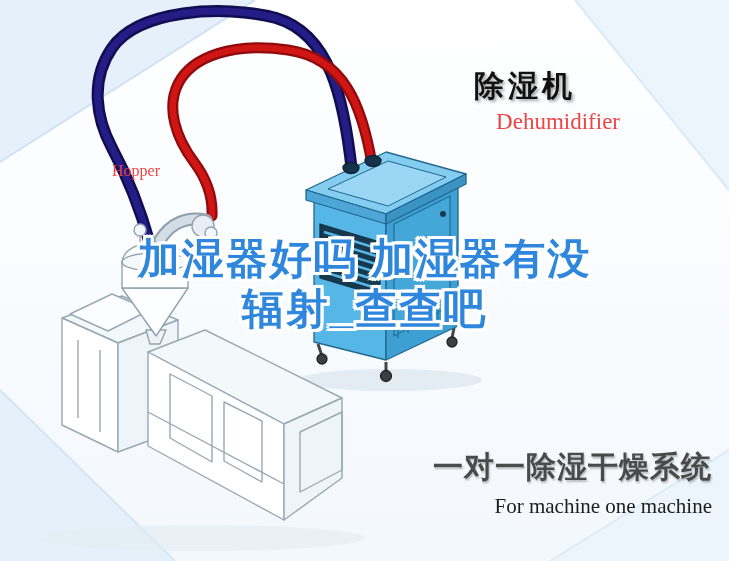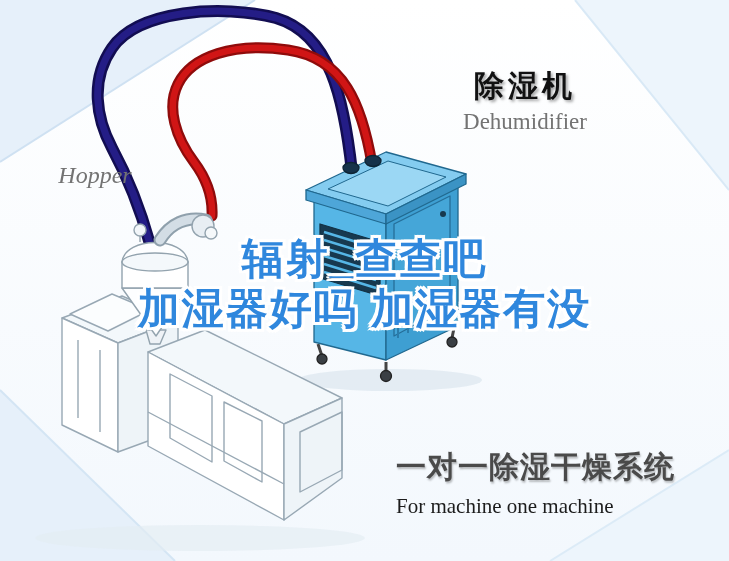--- a/index.html
+++ b/index.html
@@ -13,45 +13,45 @@
   }
   .stage svg{position:absolute;left:0;top:0;}
 
   .label{position:absolute;text-align:center;}
   .label .cn{
     font-weight:bold;color:#111111;
     text-shadow:2px 2px 3px rgba(0,0,0,0.35);
   }
   .label .en{
     font-family:"Liberation Serif", serif;
-    color:#737373;margin-top:2px;
+    color:#ef4444;margin-top:2px;text-align:right;
   }
   .dehu-label{left:430px;top:66px;width:190px;}
   .dehu-label .cn{font-size:30px;letter-spacing:4px;}
   .dehu-label .en{font-size:23px;}
   .hopper-label{left:30px;top:160px;width:130px;}
   .hopper-label .cn{font-size:27px;letter-spacing:3px;}
-  .hopper-label .en{font-size:24px;font-style:italic;}
+  .hopper-label .en{font-size:16px;}
 
   .title-overlay{
     position:absolute;left:0;top:234px;width:729px;
     text-align:center;
     font-weight:bold;
     font-size:42px;
     line-height:1.18;
     letter-spacing:2px;
     color:#2f87dd;
     text-shadow:
       -3px -3px 0 #fff, 0 -3px 0 #fff, 3px -3px 0 #fff,
       -3px 0 0 #fff, 3px 0 0 #fff,
       -3px 3px 0 #fff, 0 3px 0 #fff, 3px 3px 0 #fff,
       -2px -2px 0 #fff, 2px -2px 0 #fff, -2px 2px 0 #fff, 2px 2px 0 #fff;
   }
 
-  .caption{position:absolute;left:396px;top:447px;width:296px;text-align:left;}
+  .caption{position:absolute;left:416px;top:447px;width:296px;text-align:right;}
   .caption .cn{
     font-size:30px;font-weight:bold;color:#4a4a4a;
     letter-spacing:1px;
     text-shadow:1px 2px 2px rgba(0,0,0,0.25);
   }
   .caption .en{
     font-family:"Liberation Serif", serif;
     font-size:21px;color:#1c1c1c;margin-top:6px;
   }
 </style>
@@ -164,22 +164,22 @@
   <div class="label dehu-label">
     <div class="cn">除湿机</div>
     <div class="en">Dehumidifier</div>
   </div>
 
   <div class="label hopper-label">
     <div class="en">Hopper</div>
   </div>
 
   <div class="title-overlay">
+    <div>加湿器好吗 加湿器有没</div>
     <div>辐射_查查吧</div>
-    <div>加湿器好吗 加湿器有没</div>
   </div>
 
   <div class="caption">
     <div class="cn">一对一除湿干燥系统</div>
     <div class="en">For machine one machine</div>
   </div>
 
 </div>
 
 </body></html>

